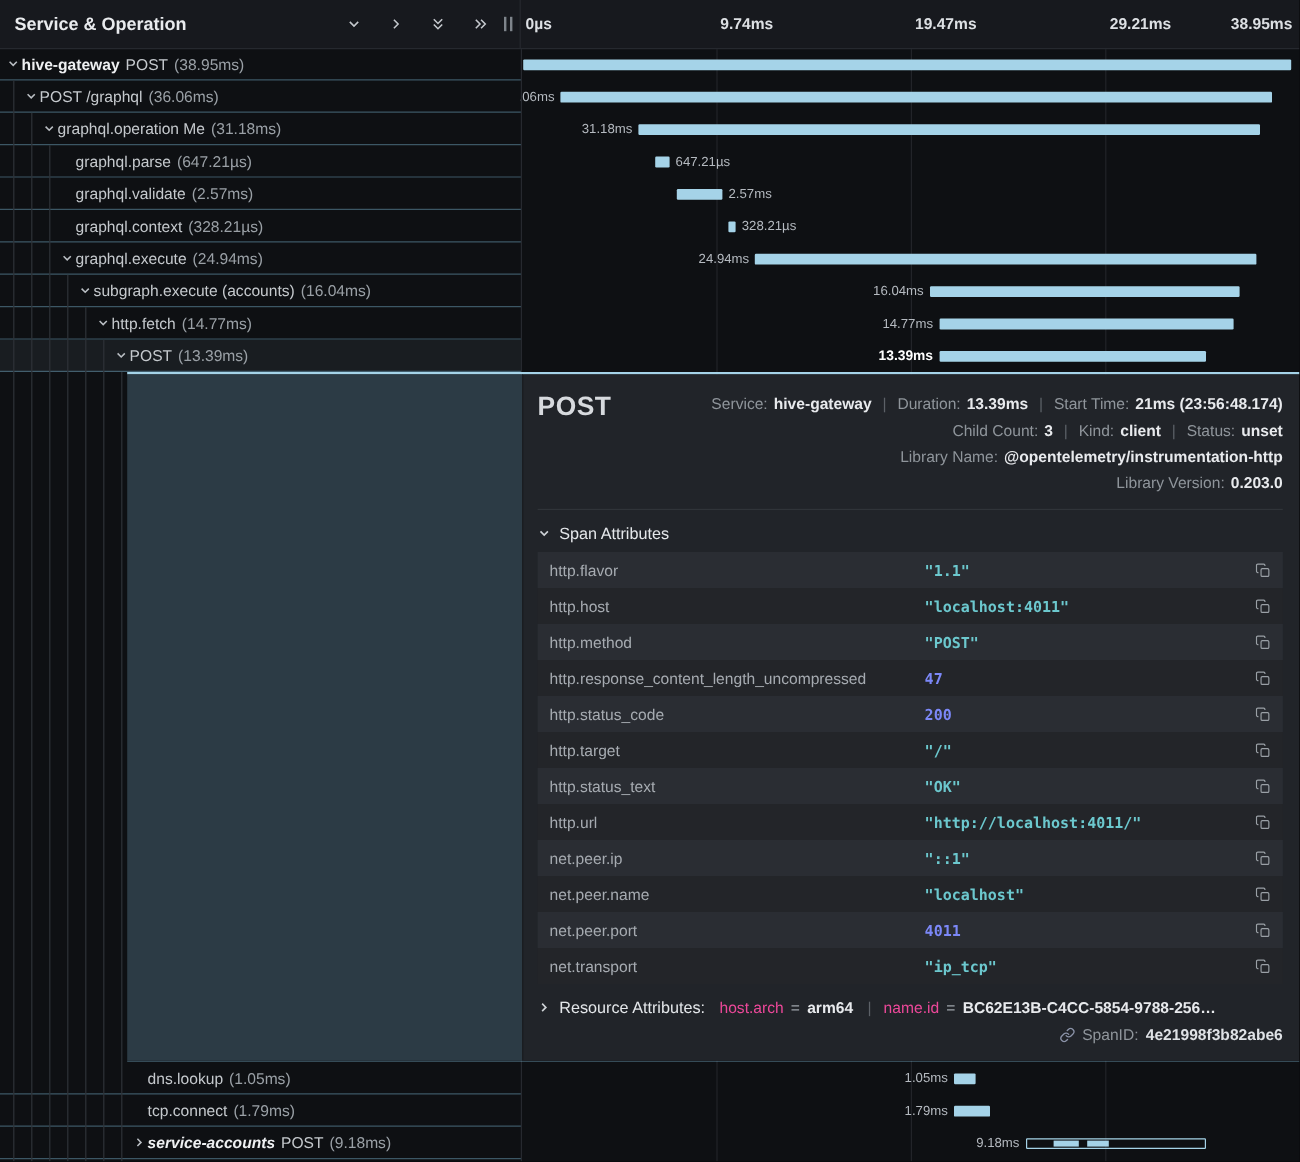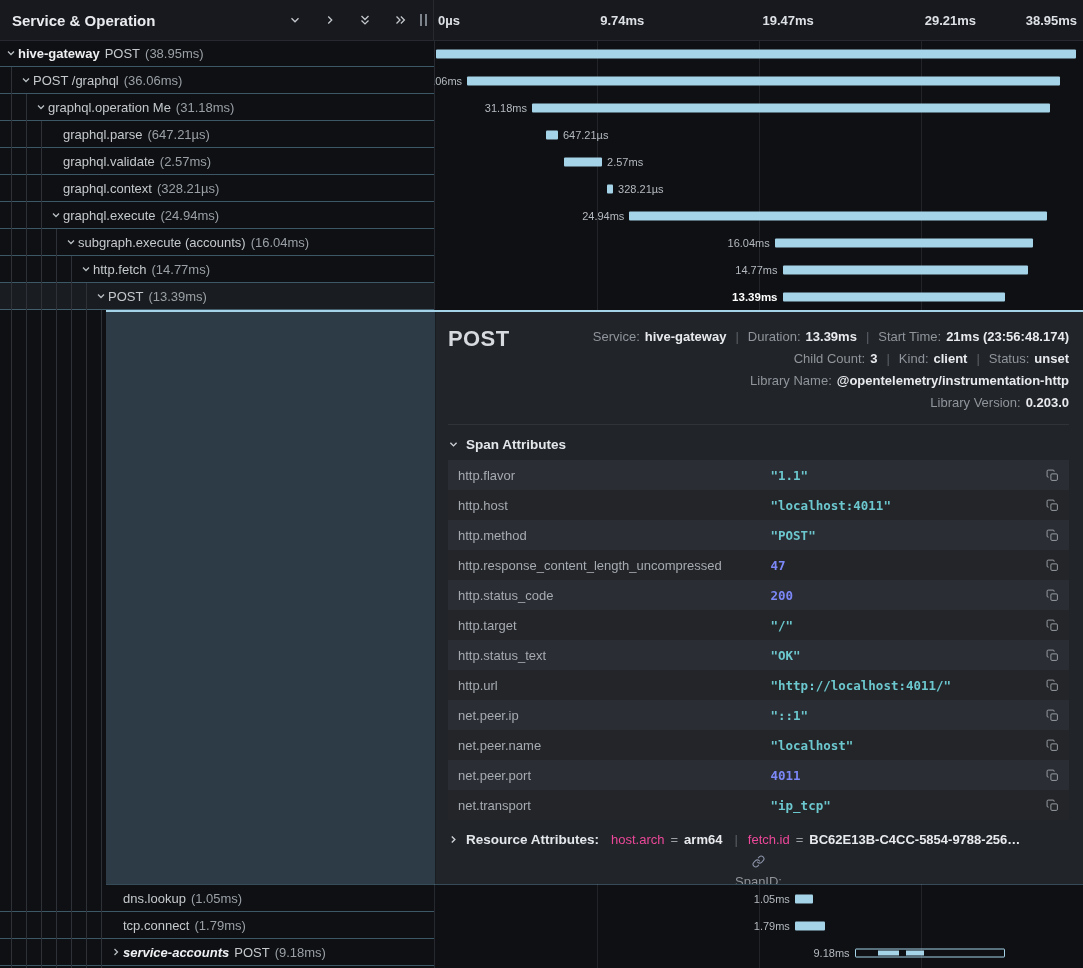--- a/index.html
+++ b/index.html
@@ -68,21 +68,21 @@
     box-sizing:border-box; overflow:hidden; }
   .detail-header { display:flex; align-items:flex-start; }
   .detail-header h2 { margin:0; font-size:22px; font-weight:600; color:#d7dade; letter-spacing:.4px; }
   .meta { margin-left:auto; text-align:right; font-size:13px; line-height:22px; }
   .meta-label { color:#8f959b; margin-right:5px; }
   .meta-value { color:#e8eaed; font-weight:700; }
   .meta-divider { color:#5c6167; margin:0 9px; }
 
   .attrs { margin-top:10px; border-top:1px solid #303439; padding-top:12px; }
   .section-head { display:flex; align-items:center; gap:7px; font-size:13.5px;
-    font-weight:700; color:#e4e7ea; cursor:pointer; }
+    font-weight:400; color:#e4e7ea; cursor:pointer; }
   .section-head .chev-svg { display:flex; color:#cfd3d7; }
   .chev-svg.rightward { transform:rotate(-90deg); }
   .attr-table { margin-top:8px; }
   .attr-row { height:30px; display:flex; align-items:center; padding:0 10px; box-sizing:border-box; }
   .attr-row:nth-child(odd) { background:#2a2d33; }
   .attr-row:nth-child(even) { background:#232529; }
   .attr-key { flex:0 0 52%; font-size:13px; color:#a6abb1; overflow:hidden;
     text-overflow:ellipsis; white-space:nowrap; }
   .attr-val { flex:1; font-family:"DejaVu Sans Mono", monospace; font-size:12.5px;
     font-weight:700; white-space:nowrap; overflow:hidden; }
@@ -92,21 +92,21 @@
 
   .resource-line { margin-top:12px; display:flex; align-items:center; font-size:13px;
     white-space:nowrap; overflow:hidden; }
   .section-head.inline { display:inline-flex; margin-right:2px; }
   .res-key { color:#ec4899; margin-left:10px; }
   .res-eq { color:#9aa0a6; margin:0 6px; }
   .res-val { color:#e8eaed; font-weight:700; overflow:hidden; text-overflow:ellipsis; }
   .res-div { color:#5c6167; margin-left:12px; }
 
   .spanid-line { margin-top:8px; display:flex; justify-content:flex-end;
-    align-items:center; gap:6px; font-size:13px;flex-direction:column; }
+    align-items:center; gap:6px; font-size:13px; }
   .sid-label { color:#8f959b; }
   .sid-value { color:#dfe2e6; font-weight:700; }
   .link-icon { color:#8b93a8; display:flex; }
 </style>
 </head>
 <body>
 
 <div class="app">
 
   <div class="grid-layer">
@@ -476,21 +476,21 @@
       </section>
       <div class="resource-line">
         <span class="section-head inline">
           <span class="chev-svg rightward">
             <svg width="11" height="11" viewBox="0 0 16 16" fill="none" stroke="currentColor" stroke-width="2">
                 <polyline points="3.5,5.5 8,10 12.5,5.5"></polyline>
               </svg>
           </span>
           <span>Resource Attributes:</span>
         </span>
-        <span id="resource-items"><span class="res-key">host.arch</span><span class="res-eq">=</span><span class="res-val">arm64</span><span class="res-div">|</span><span class="res-key">fetch.id</span><span class="res-eq">=</span><span class="res-val">BC62E13B-C4CC-5854-9788-256…</span></span>
+        <span id="resource-items"><span class="res-key">host.arch</span><span class="res-eq">=</span><span class="res-val">arm64</span><span class="res-div">|</span><span class="res-key">name.id</span><span class="res-eq">=</span><span class="res-val">BC62E13B-C4CC-5854-9788-256…</span></span>
       </div>
       <div class="spanid-line">
         <span class="link-icon">
           <svg width="13" height="13" viewBox="0 0 24 24" fill="none" stroke="currentColor" stroke-width="2" stroke-linecap="round">
               <path d="M10 13a5 5 0 0 0 7.54.54l3-3a5 5 0 0 0-7.07-7.07l-1.72 1.71"></path>
               <path d="M14 11a5 5 0 0 0-7.54-.54l-3 3a5 5 0 0 0 7.07 7.07l1.71-1.71"></path>
             </svg>
         </span>
         <span class="sid-label">SpanID:</span>
         <span class="sid-value">4e21998f3b82abe6</span>

